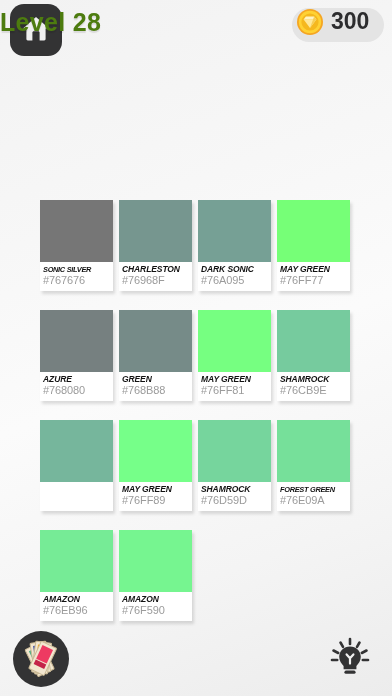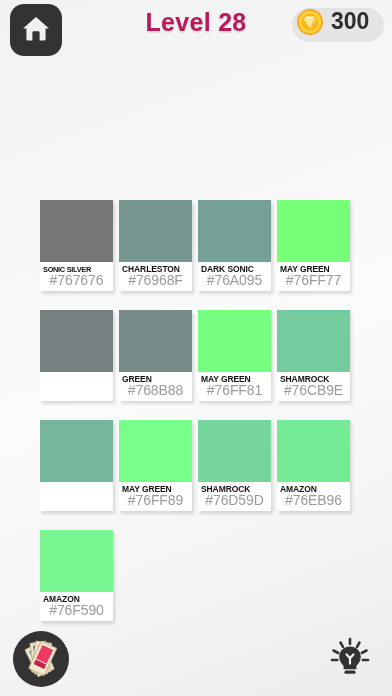--- a/index.html
+++ b/index.html
@@ -36,24 +36,23 @@
     align-items: center;
     justify-content: center;
     cursor: pointer;
   }
 
   #level-title {
     position: absolute;
     left: 0;
     top: 8px;
     width: 392px;
-    text-align: center;
     font-size: 25px;
     font-weight: bold;
-    color: #be185d;
+    color: #4d7c0f;
     letter-spacing: 0.3px;
     text-shadow: 0 2px 1px rgba(0,0,0,0.10);
   }
 
   #coin-badge {
     position: absolute;
     right: 8px;
     top: 8px;
     height: 34px;
     min-width: 92px;
@@ -118,34 +117,34 @@
     justify-content: flex-start;
   }
 
   .swatch-name {
     font-size: 8.5px;
     font-weight: bold;
     color: #111111;
     white-space: nowrap;
     line-height: 11px;
     letter-spacing: -0.1px;
+    font-style: italic;
   }
 
   .swatch-name.tight {
     font-size: 7.4px;
     letter-spacing: -0.3px;
   }
 
   .swatch-hex {
-    font-size: 14px;
+    font-size: 11px;
     color: #9b9b9b;
     white-space: nowrap;
     line-height: 11px;
     letter-spacing: -0.1px;
-    text-align: center;
   }
 
   
   #palette-button {
     position: absolute;
     left: 13px;
     bottom: 9px;
     width: 56px;
     height: 56px;
     border-radius: 50%;
@@ -223,20 +222,24 @@
     </div>
     <div class="swatch-card">
       <div class="swatch-color" style="background: rgb(118, 255, 119);"></div>
       <div class="swatch-info">
         <div class="swatch-name">MAY GREEN</div>
         <div class="swatch-hex">#76FF77</div>
       </div>
     </div>
     <div class="swatch-card">
       <div class="swatch-color" style="background: rgb(118, 128, 128);"></div>
+      <div class="swatch-info">
+        <div class="swatch-name">AZURE</div>
+        <div class="swatch-hex">#768080</div>
+      </div>
     </div>
     <div class="swatch-card">
       <div class="swatch-color" style="background: rgb(118, 139, 136);"></div>
       <div class="swatch-info">
         <div class="swatch-name">GREEN</div>
         <div class="swatch-hex">#768B88</div>
       </div>
     </div>
     <div class="swatch-card">
       <div class="swatch-color" style="background: rgb(118, 255, 129);"></div>
@@ -260,20 +263,27 @@
       <div class="swatch-info">
         <div class="swatch-name">MAY GREEN</div>
         <div class="swatch-hex">#76FF89</div>
       </div>
     </div>
     <div class="swatch-card">
       <div class="swatch-color" style="background: rgb(118, 213, 157);"></div>
       <div class="swatch-info">
         <div class="swatch-name">SHAMROCK</div>
         <div class="swatch-hex">#76D59D</div>
+      </div>
+    </div>
+    <div class="swatch-card">
+      <div class="swatch-color" style="background: rgb(118, 224, 154);"></div>
+      <div class="swatch-info">
+        <div class="swatch-name tight">FOREST GREEN</div>
+        <div class="swatch-hex">#76E09A</div>
       </div>
     </div>
     <div class="swatch-card">
       <div class="swatch-color" style="background: rgb(118, 235, 150);"></div>
       <div class="swatch-info">
         <div class="swatch-name">AMAZON</div>
         <div class="swatch-hex">#76EB96</div>
       </div>
     </div>
     <div class="swatch-card">

